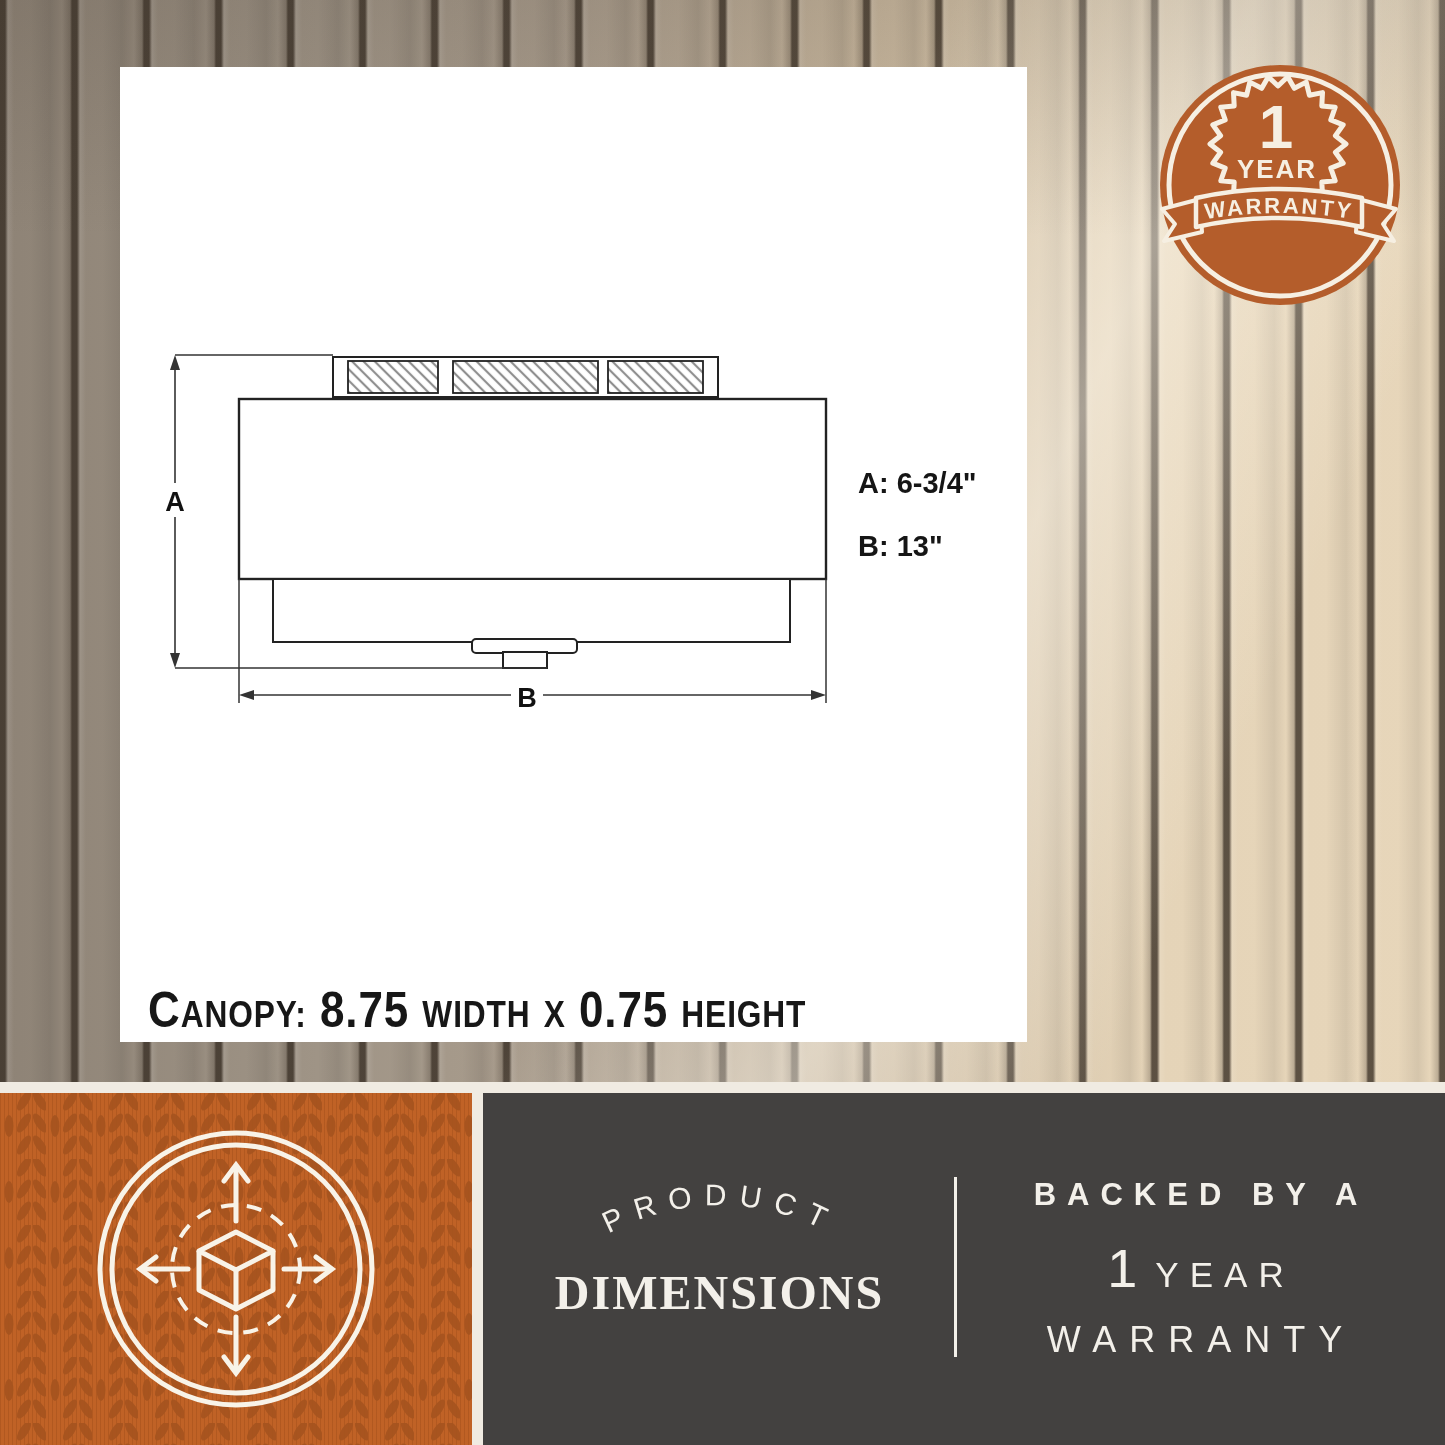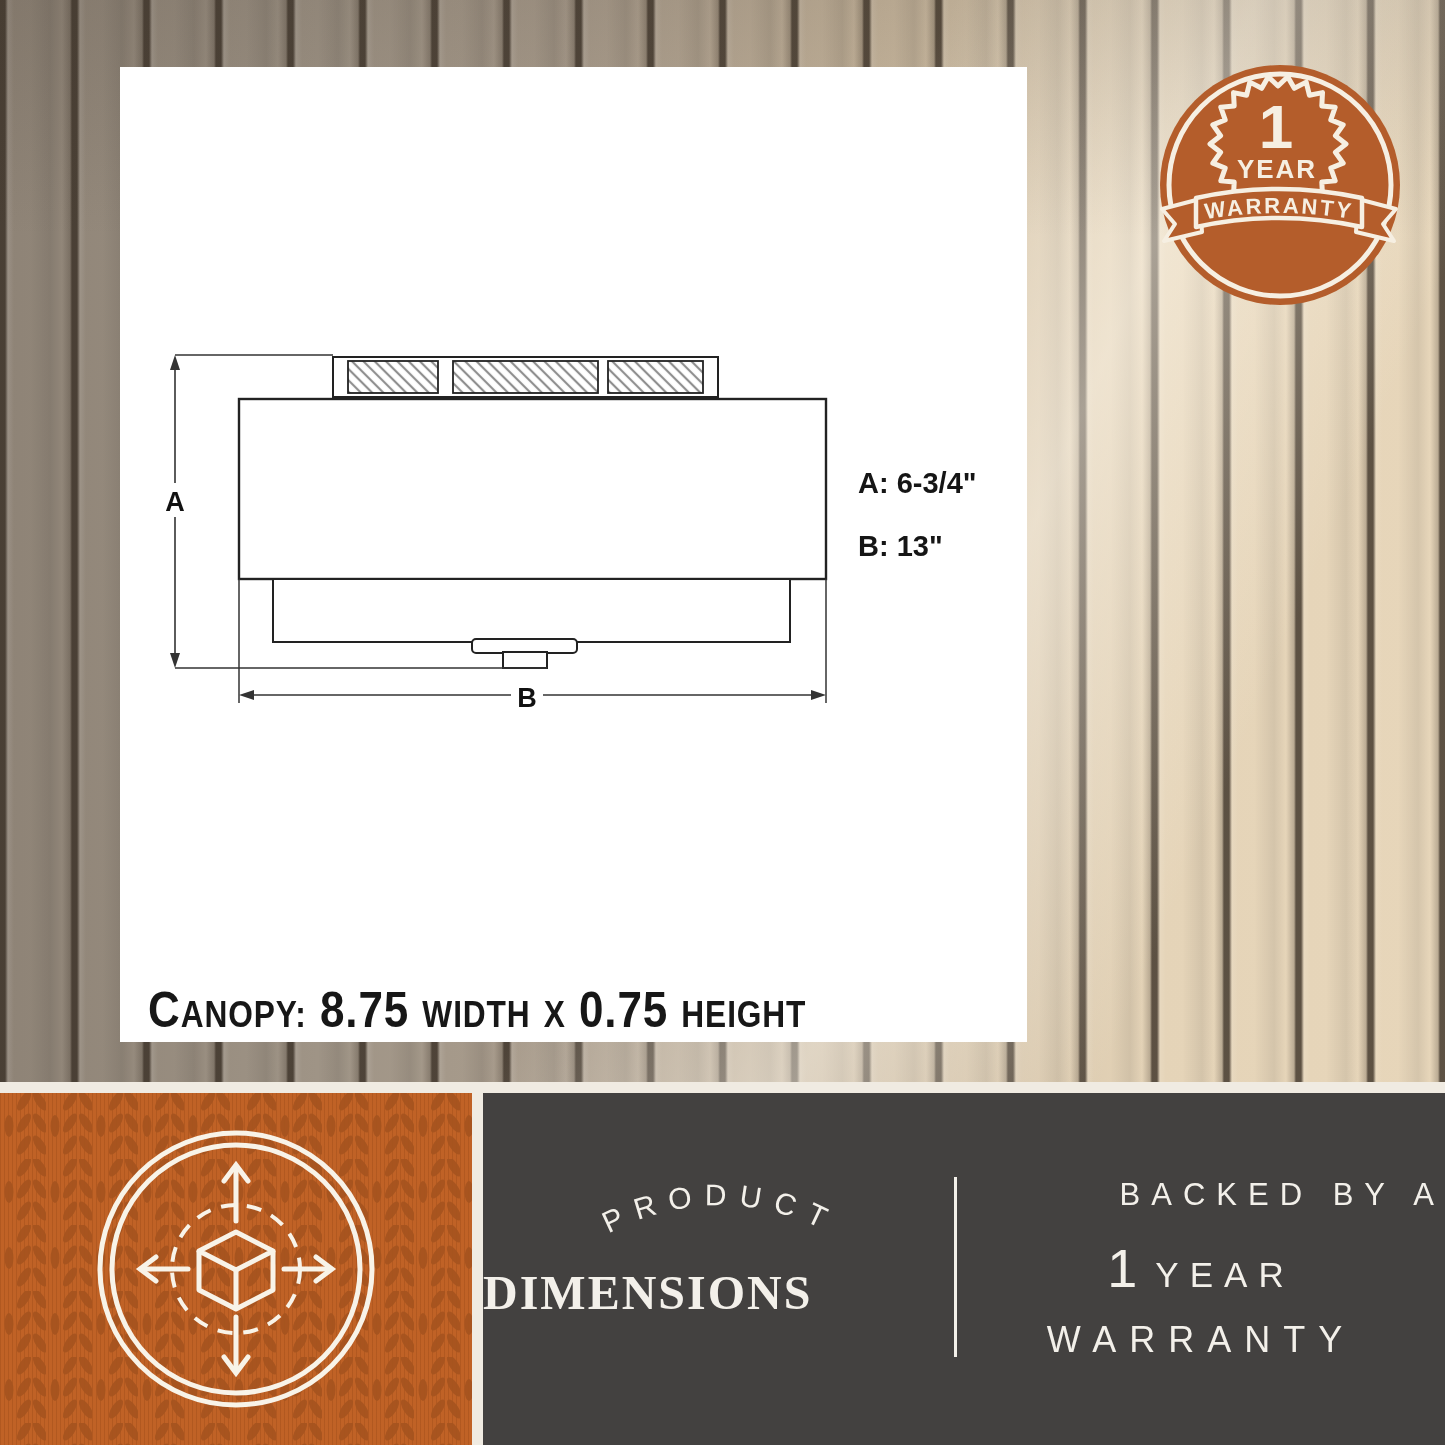--- a/index.html
+++ b/index.html
@@ -45,26 +45,26 @@
   }
   .panel-orange svg{position:absolute;left:0;top:0;}
   .panel-dark{
     position:absolute;left:483px;top:1093px;width:962px;height:352px;
     background:#434140;
   }
   .divider{
     position:absolute;left:471px;top:84px;width:3px;height:180px;background:#f3f0ea;
   }
   .dim-title{
-    position:absolute;left:0;top:172px;width:473px;text-align:left;
+    position:absolute;left:0;top:172px;width:473px;text-align:center;
     font-family:"Liberation Serif", serif;font-weight:700;font-size:48px;
     letter-spacing:2px;color:#f3f0ea;
   }
   .right-half{position:absolute;left:474px;top:0;width:488px;height:352px;color:#f3f0ea;}
-  .rh-line1{position:absolute;left:0;top:84px;width:100%;text-align:right;font-size:31px;letter-spacing:11px;font-weight:400;}
+  .rh-line1{position:absolute;left:0;top:84px;width:100%;text-align:center;font-size:31px;letter-spacing:11px;font-weight:700;}
   .rh-line2{position:absolute;left:0;top:144px;width:100%;display:flex;justify-content:center;align-items:baseline;gap:18px;}
   .rh-num{font-size:54px;font-weight:400;}
   .rh-year{font-size:35px;letter-spacing:11px;font-weight:400;}
   .rh-line3{position:absolute;left:0;top:226px;width:100%;text-align:center;font-size:36px;letter-spacing:13px;font-weight:400;}
   
   .badge{position:absolute;left:1150px;top:60px;}
   
   .dwg-label{font-family:"Liberation Sans",sans-serif;font-weight:700;}
 </style>
 </head>

